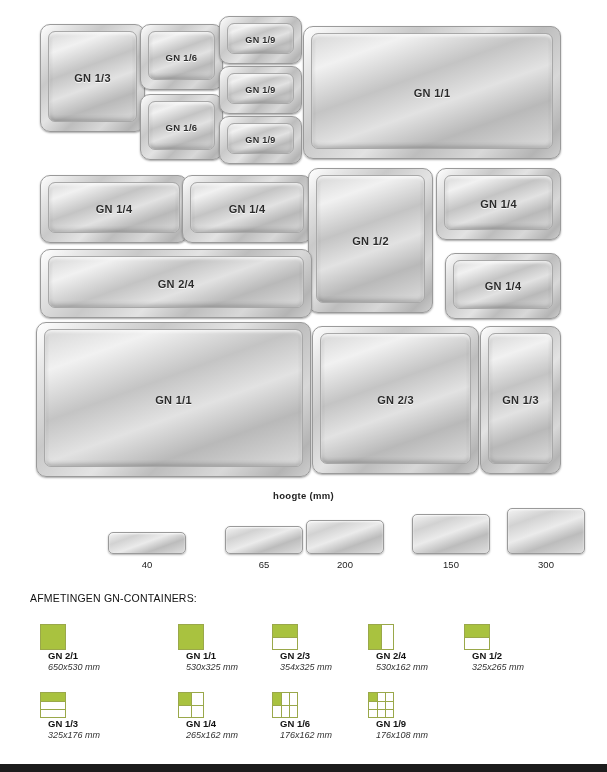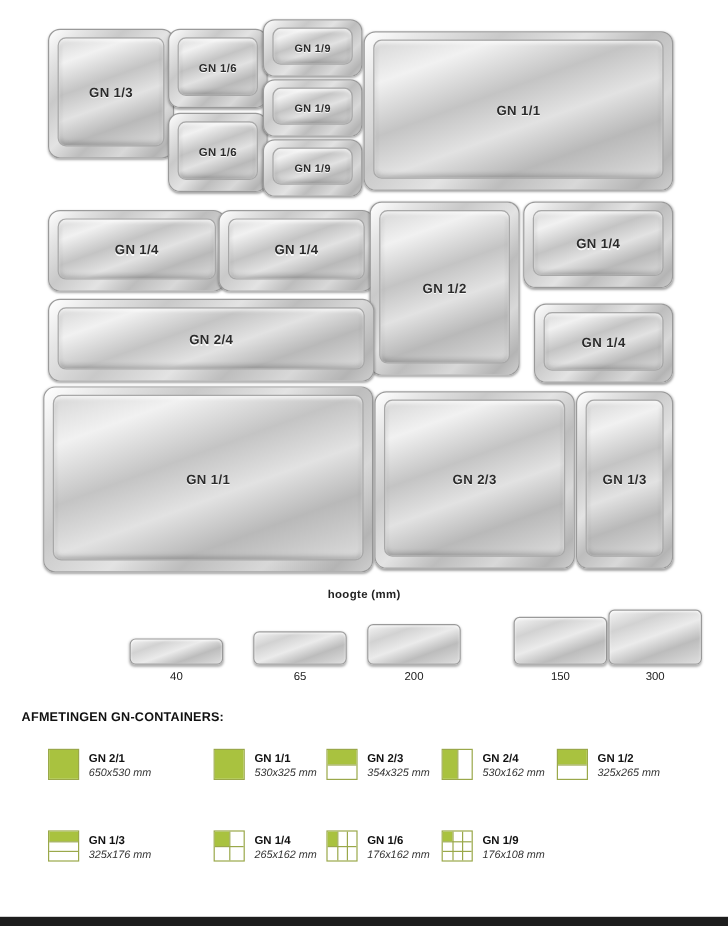--- a/index.html
+++ b/index.html
@@ -104,31 +104,32 @@
   
   #dimensions {
     position: relative;
     width: 607px;
     height: 190px;
     padding-top: 4px;
     box-sizing: border-box;
   }
   #dim-title {
     position: absolute;
-    left: 18px;
+    left: 30px;
     top: 10px;
     font-size: 10.5px;
-    font-weight: bold;
+    font-weight: normal;
     color: #111;
     letter-spacing: 0.2px;
   }
   .dim-cell {
     position: absolute;
     display: flex;
-    align-items: flex-end;
+    align-items: flex-start;
+    flex-direction: column;
   }
   .swatch {
     width: 26px;
     height: 26px;
     box-sizing: border-box;
     border: 1px solid #9aa84a;
     position: relative;
     flex: 0 0 auto;
     background: #ffffff;
   }
@@ -233,29 +234,29 @@
       <div class="pan-label">GN 1/3</div>
     </div>
   </div>
 
 <div id="heights">
   <div id="heights-title">hoogte (mm)</div>
     <div class="hitem" style="left: 104px; top: 42px;">
       <div class="hpan" style="height: 20px;"></div>
       <div class="hlabel">40</div>
     </div>
-    <div class="hitem" style="left: 207px; top: 36px;">
+    <div class="hitem" style="left: 221px; top: 36px;">
       <div class="hpan" style="height: 26px;"></div>
       <div class="hlabel">65</div>
     </div>
     <div class="hitem" style="left: 302px; top: 30px;">
       <div class="hpan" style="height: 32px;"></div>
       <div class="hlabel">200</div>
     </div>
-    <div class="hitem" style="left: 424px; top: 24px;">
+    <div class="hitem" style="left: 408px; top: 24px;">
       <div class="hpan" style="height: 38px;"></div>
       <div class="hlabel">150</div>
     </div>
     <div class="hitem" style="left: 503px; top: 18px;">
       <div class="hpan" style="height: 44px;"></div>
       <div class="hlabel">300</div>
     </div>
   </div>
 
 <div id="dimensions">

